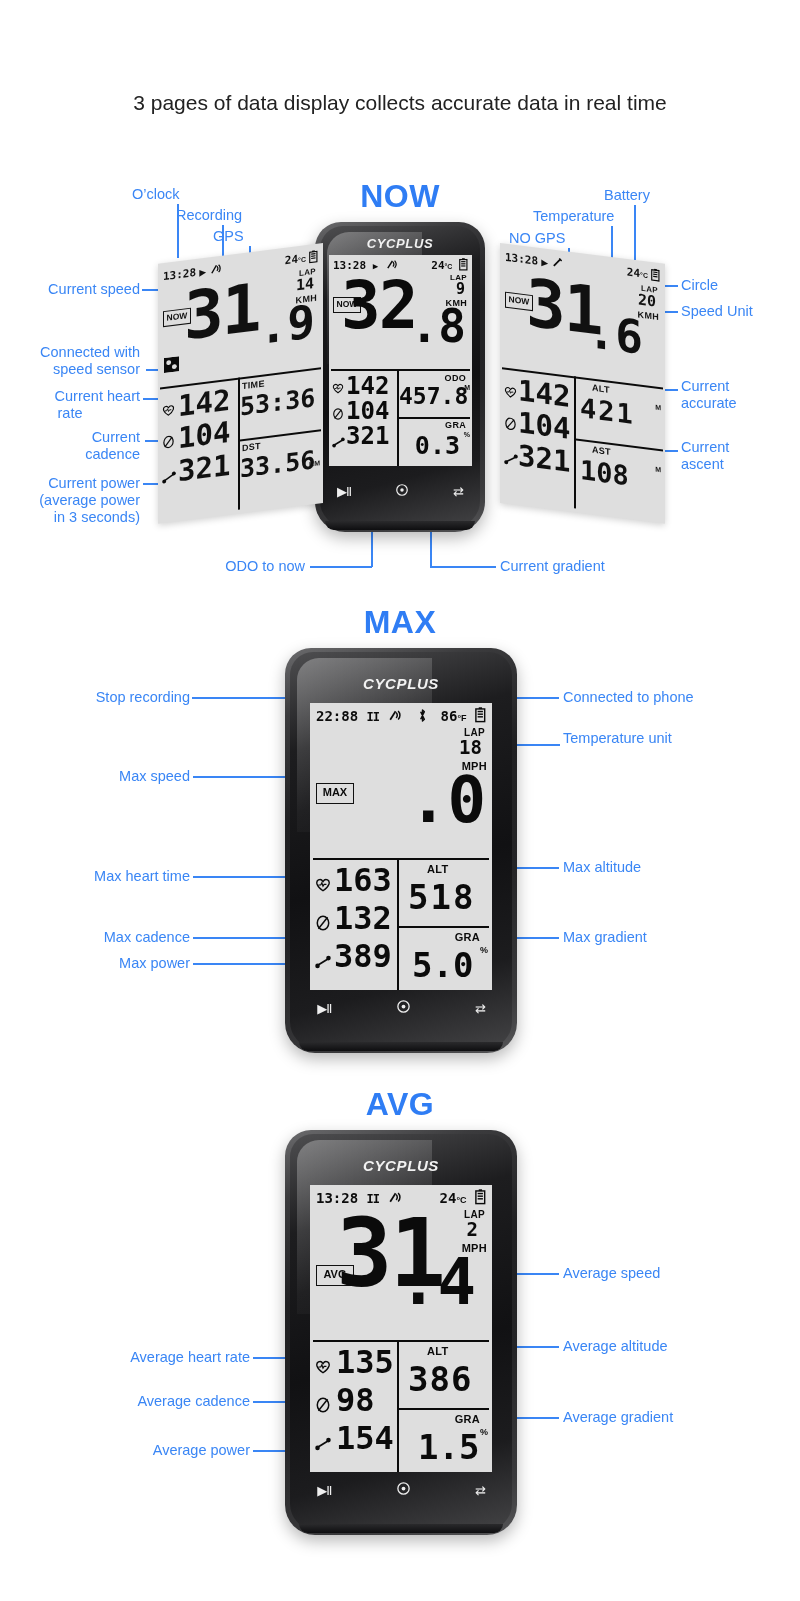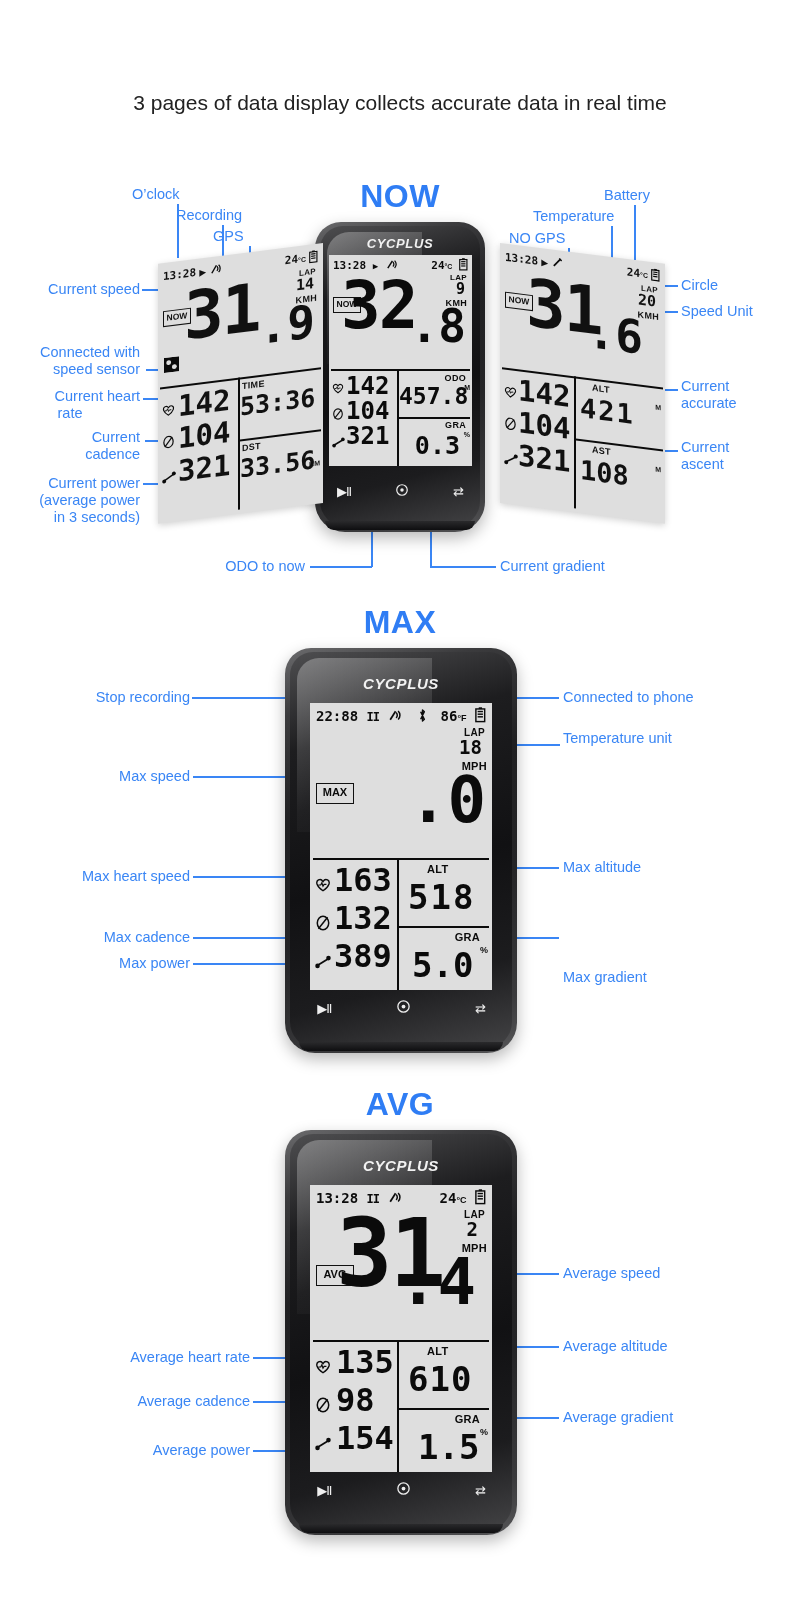--- a/index.html
+++ b/index.html
@@ -376,33 +376,33 @@
   <div class="ln h" style="left:433px;top:697px;width:126px;"></div>
   <div class="ln v" style="left:433px;top:697px;height:26px;"></div>
 
   <div class="cl" style="left:563px;top:730px;">Temperature unit</div>
   <div class="ln h" style="left:486px;top:744px;width:74px;"></div>
   <div class="ln v" style="left:486px;top:725px;height:20px;"></div>
 
   <div class="cl r" style="left:50px;top:768px;width:140px;">Max speed</div>
   <div class="ln h" style="left:193px;top:776px;width:148px;"></div>
 
-  <div class="cl r" style="left:20px;top:868px;width:170px;">Max heart speed</div>
+  <div class="cl r" style="left:20px;top:868px;width:170px;">Max heart time</div>
   <div class="ln h" style="left:193px;top:876px;width:128px;"></div>
 
   <div class="cl r" style="left:30px;top:929px;width:160px;">Max cadence</div>
   <div class="ln h" style="left:193px;top:937px;width:128px;"></div>
 
   <div class="cl r" style="left:40px;top:955px;width:150px;">Max power</div>
   <div class="ln h" style="left:193px;top:963px;width:124px;"></div>
 
   <div class="cl" style="left:563px;top:859px;">Max altitude</div>
   <div class="ln h" style="left:462px;top:867px;width:97px;"></div>
 
-  <div class="cl" style="left:563px;top:929px;margin-top:40px;">Max gradient</div>
+  <div class="cl" style="left:563px;top:929px;">Max gradient</div>
   <div class="ln h" style="left:473px;top:937px;width:86px;"></div>
 
   <div class="device" style="left:285px;top:648px;width:232px;height:405px;">
     <div class="dev-shell"></div>
     <div class="dev-face">
         <div class="dev-gloss"></div>
       </div>
     <div class="dev-brand" style="top:27px;font-size:15px;">CYCPLUS</div>
     <div class="dev-btns" style="bottom:36px;">
       <span>▶II</span>
@@ -581,19 +581,19 @@
     <span class="ic" style="position:absolute;left:5px;top:251px;">
       <svg width="16" height="14" viewBox="0 0 14 12">
           <path d="M2 9 L12 3" stroke="#0b0b0b" stroke-width="1.6"></path>
           <circle cx="2.2" cy="9.4" r="2" fill="#0b0b0b"></circle>
           <circle cx="11.8" cy="2.6" r="2" fill="#0b0b0b"></circle>
         </svg>
     </span>
     <div class="seg" style="position:absolute;left:26px;top:234px;font-size:32px;">154</div>
 
     <div class="fieldlab" style="left:117px;top:160px;font-size:11px;">ALT</div>
-    <div class="seg" style="position:absolute;left:98px;top:174px;font-size:34px;letter-spacing:1px;">610</div>
+    <div class="seg" style="position:absolute;left:98px;top:174px;font-size:34px;letter-spacing:1px;">386</div>
     <div class="fieldlab" style="right:12px;top:228px;font-size:11px;">GRA</div>
     <div class="seg" style="position:absolute;left:108px;top:242px;font-size:34px;">1.5</div>
     <div class="unit" style="position:absolute;right:4px;top:242px;font-size:9px;">%</div>
   </div>
 
 </div>
 
 </body></html>

